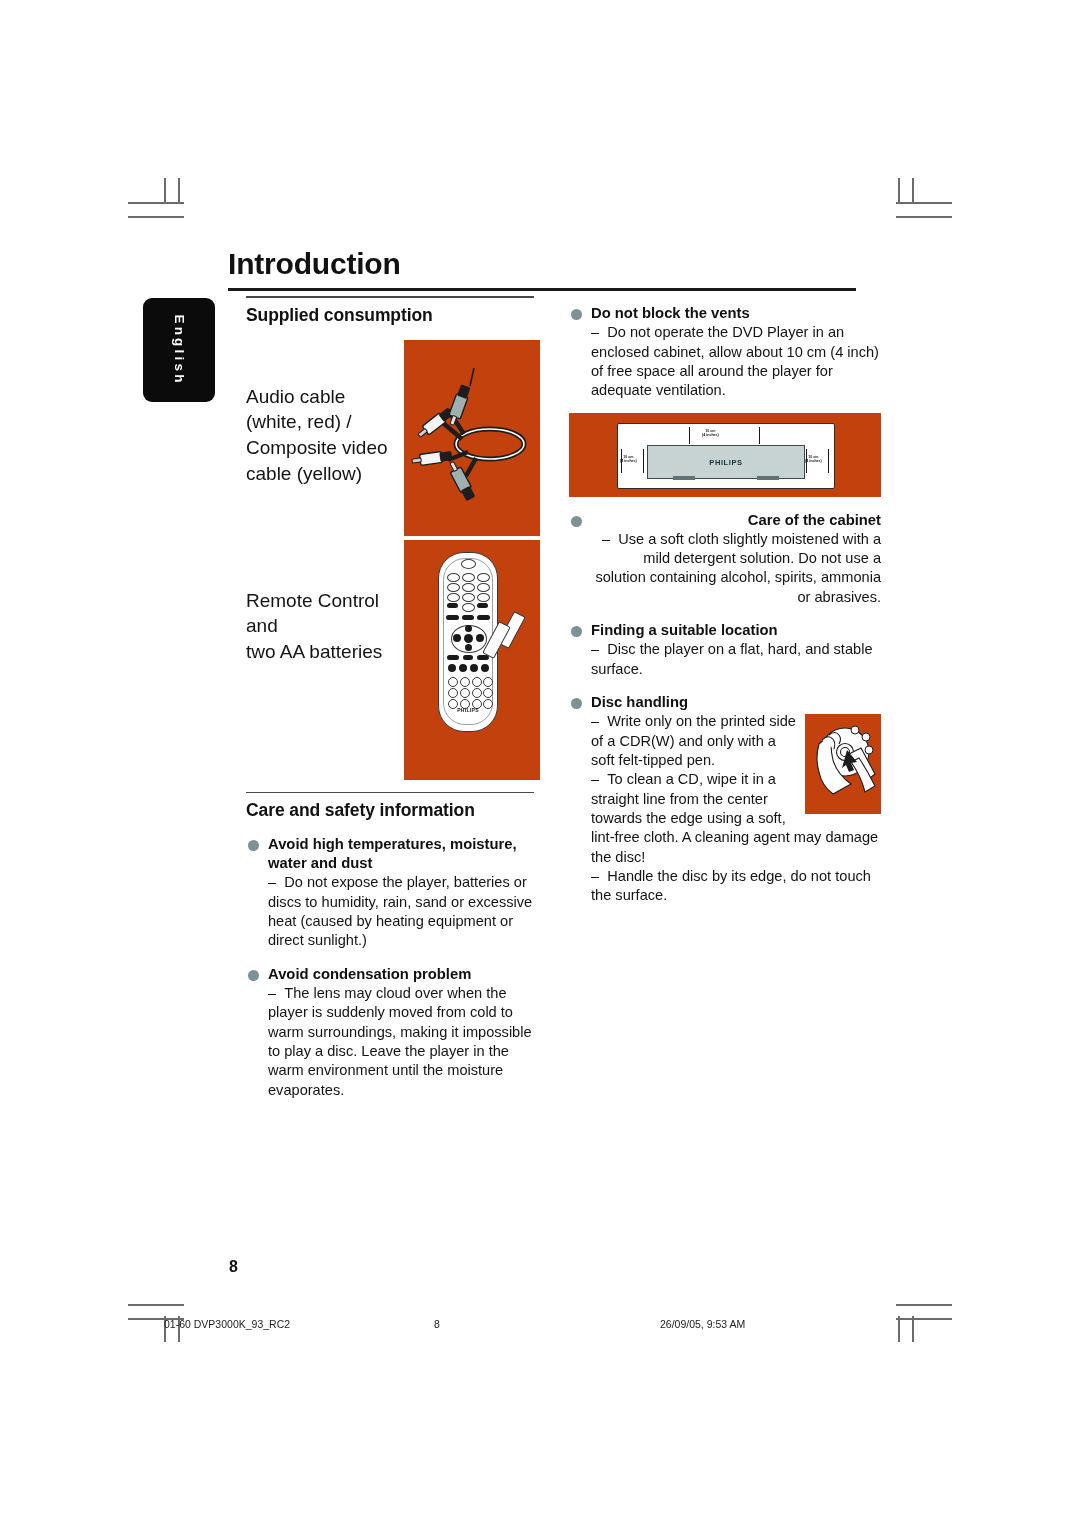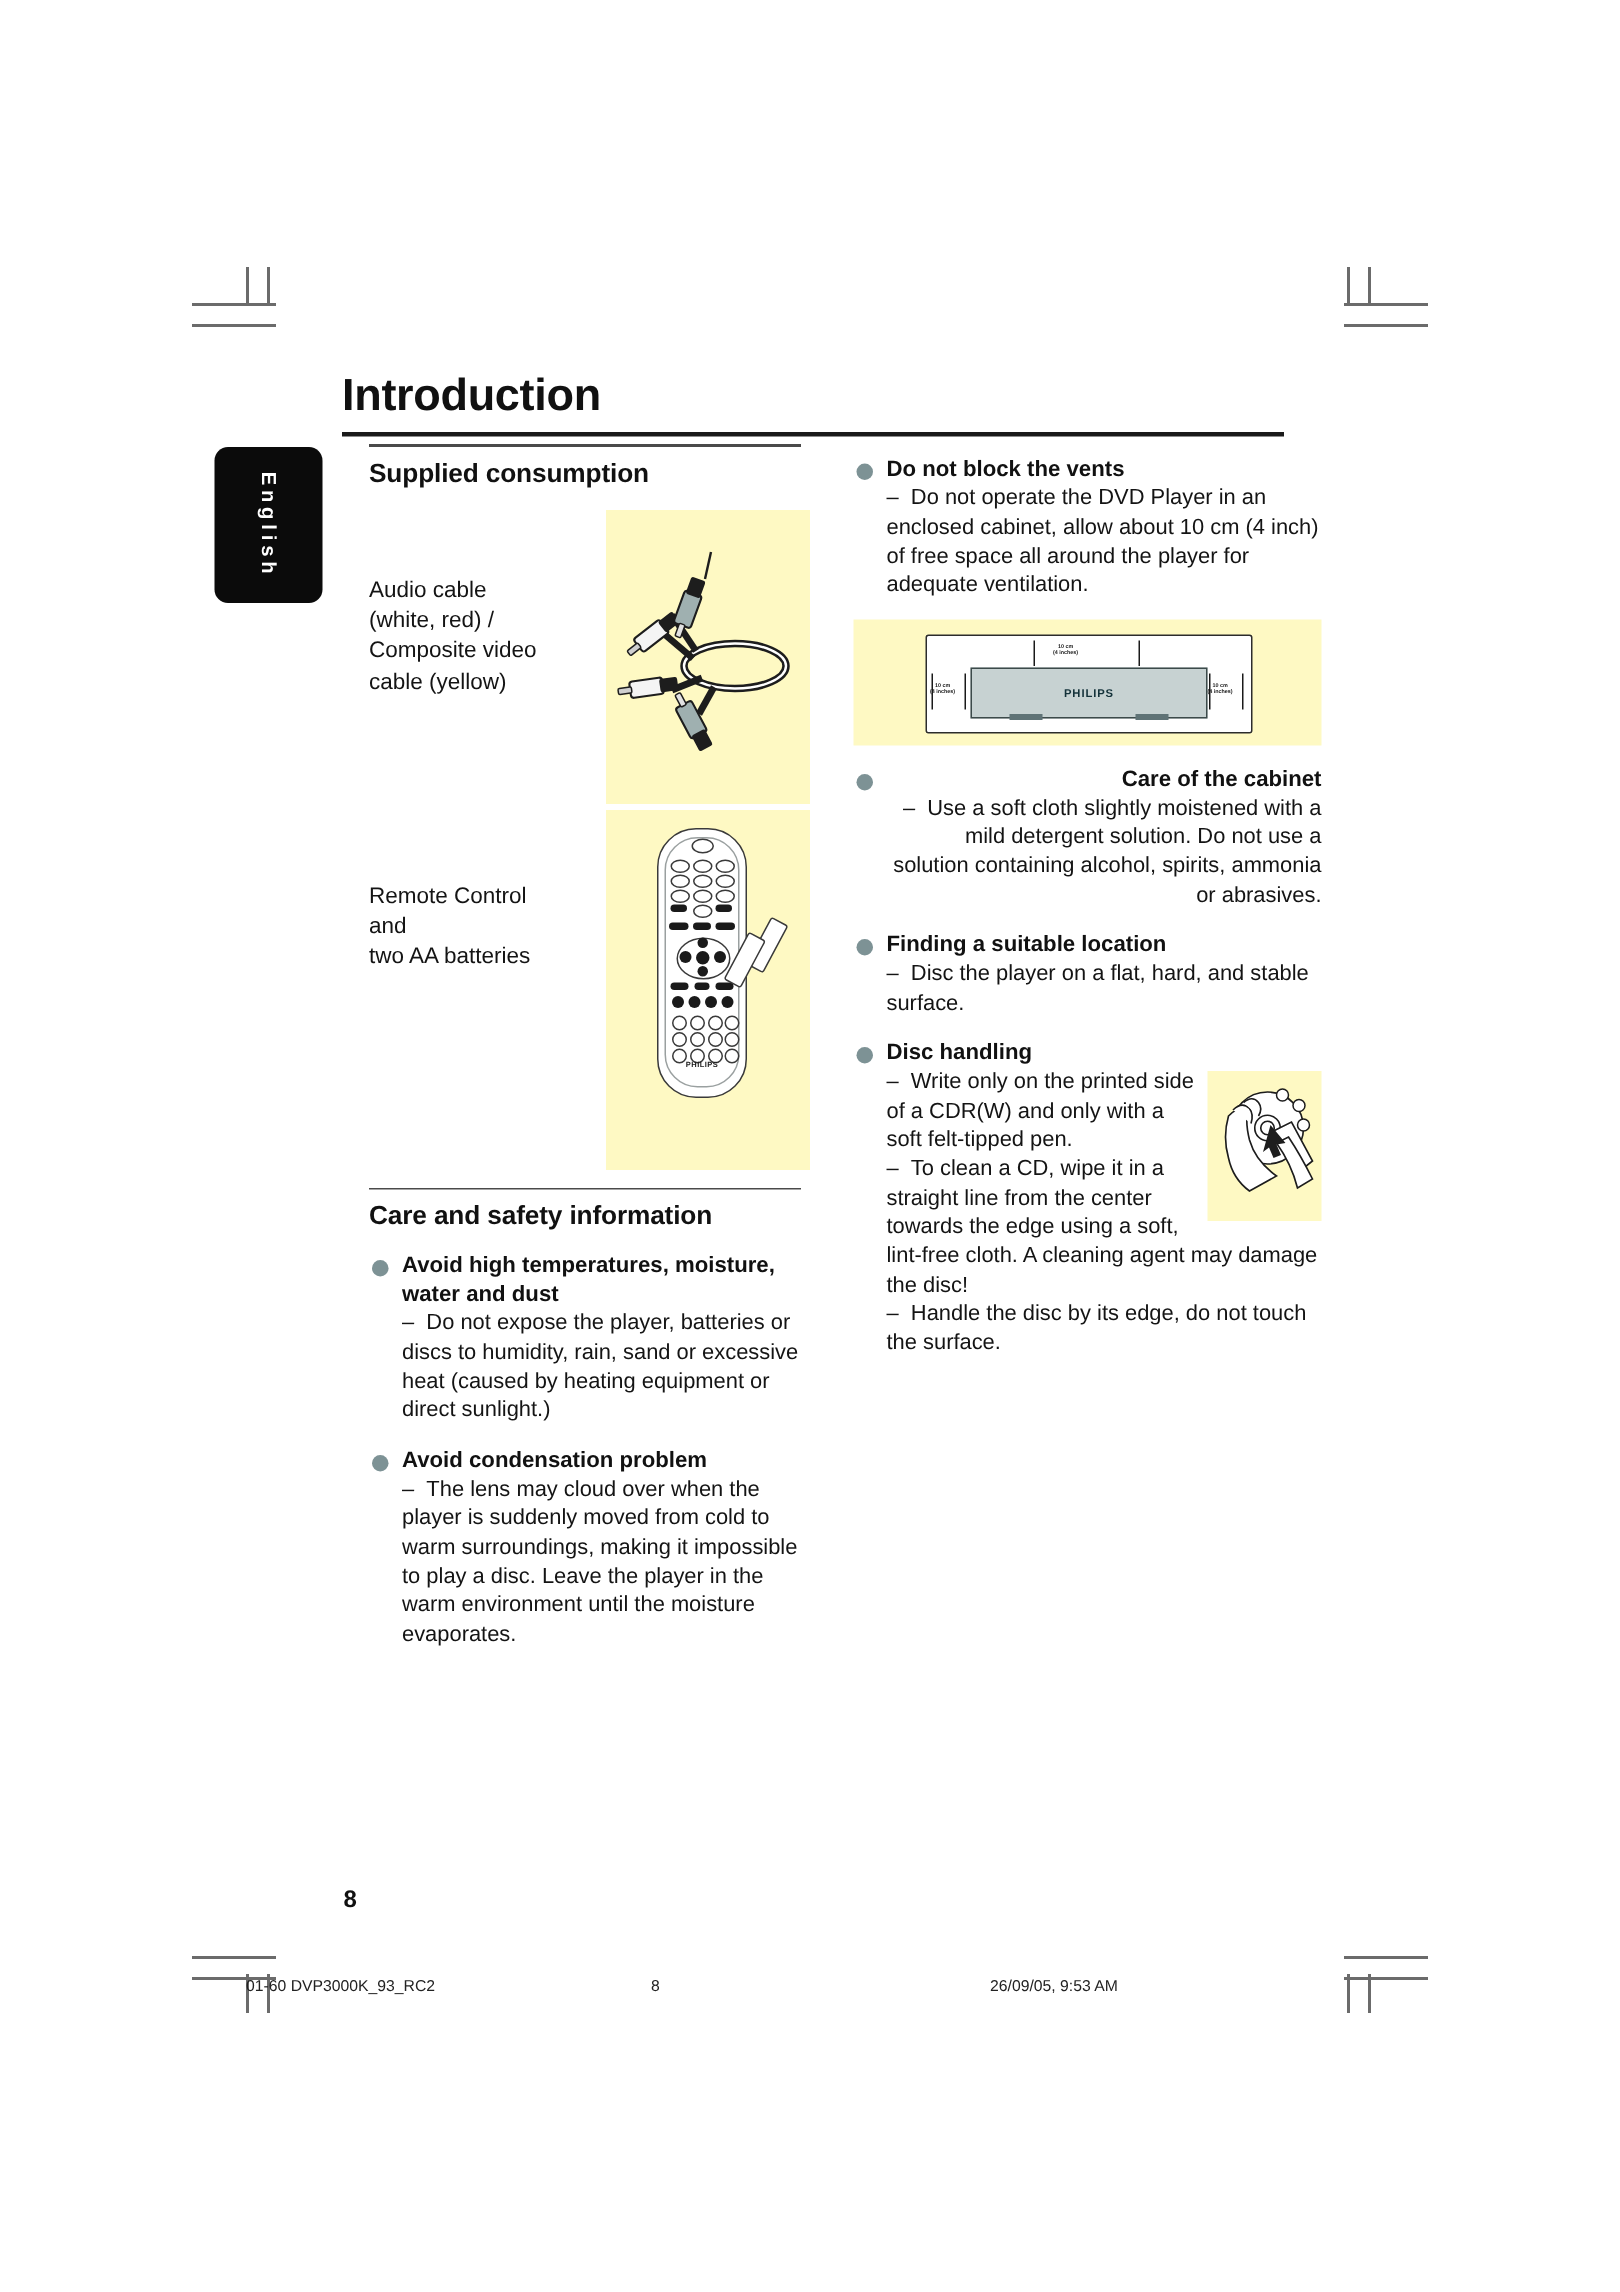--- a/index.html
+++ b/index.html
@@ -37,35 +37,35 @@
     position:absolute;left:228px;top:288px;width:628px;height:3px;background:#1a1a1a;
   }
 
   
   .col-left{position:absolute;left:246px;top:296px;width:288px;}
   .col-right{position:absolute;left:569px;top:296px;width:312px;}
 
   .sec-rule{height:1.5px;background:#4a4a4a;margin-bottom:7px;}
   .sec-head{font-size:17.5px;font-weight:bold;color:#111;margin:0 0 14px 0;letter-spacing:-0.1px;}
 
-  .body-txt{font-size:15px;line-height:1.36;color:#141414;}
+  .body-txt{font-size:19px;line-height:1.36;color:#141414;}
 
   
   .bullet-block{position:relative;padding-left:22px;margin-top:9px;}
   .bullet-dot{
     position:absolute;left:2px;top:5px;width:11px;height:11px;border-radius:50%;
     background:#7d9295;
   }
   .bullet-head{font-size:14.8px;font-weight:bold;line-height:1.3;color:#111;}
   .bullet-body{font-size:14.6px;line-height:1.325;color:#141414;margin-top:0px;}
   .dash-first{margin-left:0;}
   .dash-first::before{content:"–\00a0\00a0";}
 
   
-  .img-panel{background:#fef9c3;position:relative;overflow:hidden;}
+  .img-panel{background:#c2410c;position:relative;overflow:hidden;}
 
   .accessory-row{position:relative;min-height:200px;}
   .acc-text{position:absolute;left:0;top:44px;width:150px;}
   .acc-img{position:absolute;right:-6px;top:0;}
 
   
   .cable-wrap{position:absolute;left:0;top:0;width:100%;height:100%;}
 
   
   .rc-body{

